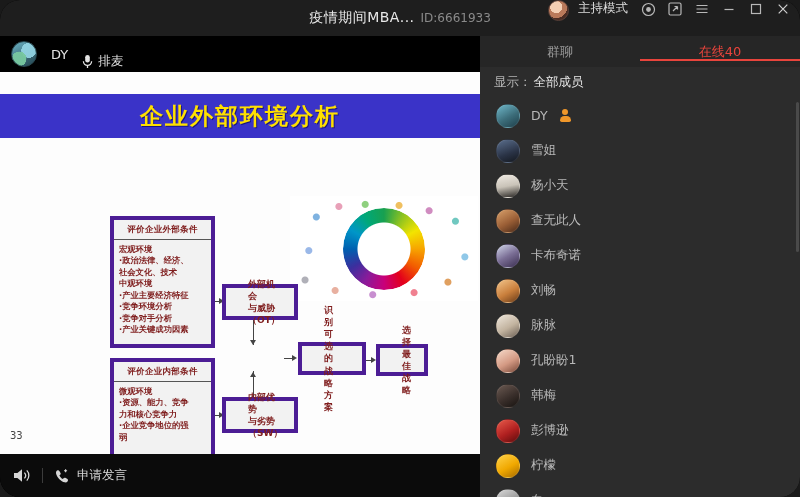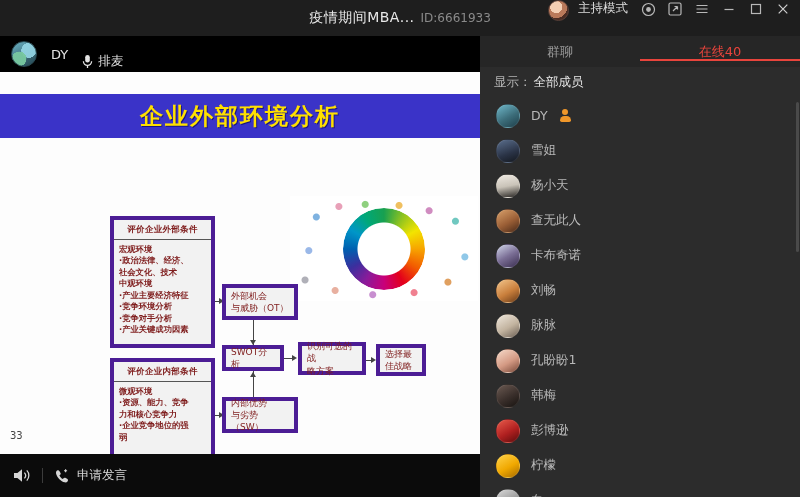--- a/index.html
+++ b/index.html
@@ -1,18 +1,18 @@
 <!DOCTYPE html>
 <html><head>
 <meta charset="utf-8">
 <style>
   html,body{margin:0;padding:0;background:#1a1a1a;}
   body{width:800px;height:497px;overflow:hidden;
        font-family:"DejaVu Sans","Liberation Sans",sans-serif;}
-  .app{position:relative;width:800px;height:497px;background:#000;overflow:hidden;}
+  .app{position:relative;width:800px;height:497px;background:#000;overflow:hidden;border-radius:20px;}
 
   
   .titlebar{position:absolute;left:0;top:0;width:800px;height:36px;
             background:#1e1e1e;display:flex;align-items:center;}
   .tb-title{position:absolute;left:0;top:0;width:800px;height:36px;
             display:flex;align-items:center;justify-content:center;gap:6px;pointer-events:none;}
   .tb-name{color:#e8e8e8;font-size:14px;letter-spacing:.5px;}
   .tb-id{color:#8a8a8a;font-size:12px;}
   .tb-right{position:absolute;right:8px;top:0;height:36px;display:flex;gap:9px;}
   .tb-avatar{width:19px;height:19px;border-radius:50%;
@@ -47,21 +47,21 @@
                 text-shadow:1px 1px 0 #1a1580;}
   .slide-num{position:absolute;left:10px;bottom:13px;color:#444;font-size:10px;}
 
   
   .dbox{position:absolute;box-sizing:border-box;background:#f2f2f2;border:4px solid #4c1d95;
         font-family:"DejaVu Sans","Liberation Sans",sans-serif;color:#7f1d1d;}
   .dbox .hd{border-bottom:1px solid #555;text-align:center;font-weight:bold;
             font-size:8.5px;padding:4px 2px 3px;letter-spacing:.3px;background:#f2f2f2;}
   .dbox .bd{padding:4px 4px 3px 5px;font-size:8.3px;line-height:1.38;font-weight:bold;}
   .dbox.plain{display:flex;align-items:center;justify-content:flex-start;
-              padding:4px 5px;font-size:9px;font-weight:normal;line-height:1.35;}
+              padding:4px 22px;font-size:9px;font-weight:bold;line-height:1.35;}
   #box-ot{left:222px;top:212px;width:76px;height:36px;}
   #box-swot{left:222px;top:273px;width:62px;height:26px;}
   #box-sw{left:222px;top:325px;width:76px;height:36px;}
   #box-ident{left:298px;top:270px;width:68px;height:33px;}
   #box-best{left:376px;top:272px;width:50px;height:32px;}
   #box-ext{left:110px;top:144px;width:105px;height:132px;}
   #box-int{left:110px;top:286px;width:105px;height:100px;}
 
   
   .ln{position:absolute;background:#444;}
@@ -224,21 +224,20 @@
           <div>微观环境</div>
           <div>·资源、能力、竞争</div>
           <div>力和核心竞争力</div>
           <div>·企业竞争地位的强</div>
           <div>弱</div>
         </div>
       </div>
 
       <div class="dbox plain" id="box-ot" style="white-space:pre-line">外部机会
 与威胁（OT）</div>
-      <div class="dbox plain" id="box-swot">SWOT分析</div>
       <div class="dbox plain" id="box-sw" style="white-space:pre-line">内部优势
 与劣势（SW）</div>
       <div class="dbox plain" id="box-ident" style="white-space:pre-line">识别可选的战
 略方案</div>
       <div class="dbox plain" id="box-best" style="white-space:pre-line">选择最
 佳战略</div>
 
       <div class="slide-num">33</div>
     </div>
 

